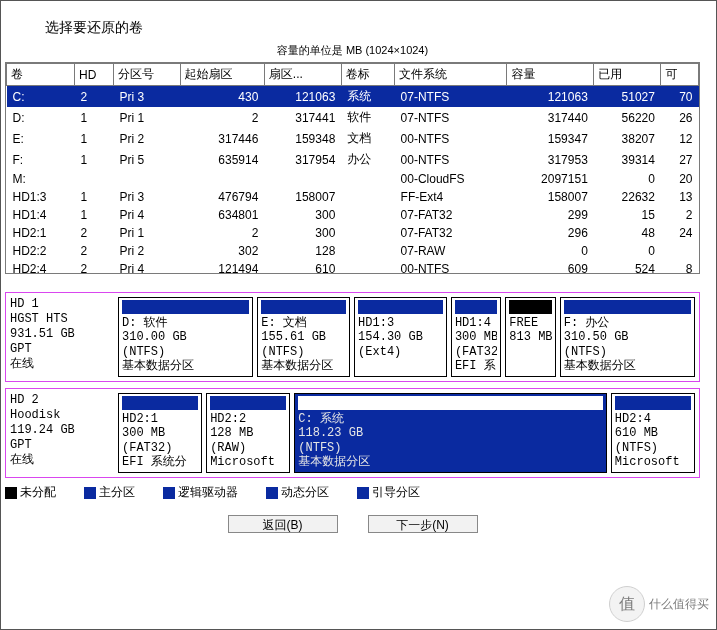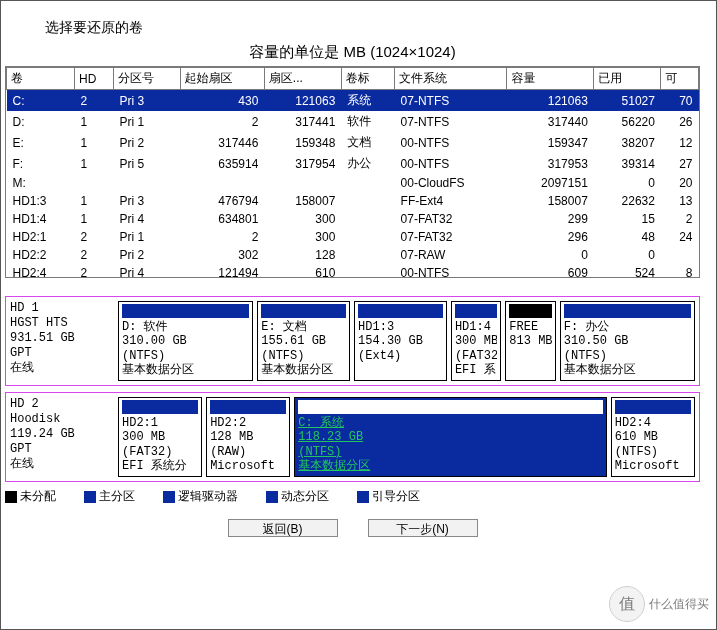--- a/index.html
+++ b/index.html
@@ -2,35 +2,35 @@
 <html><head>
 <meta charset="utf-8">
 <style>
   html,body{margin:0;padding:0;font-family:"Microsoft YaHei","SimSun",Arial,sans-serif;font-size:12px;background:#fff;}
   .window{width:717px;height:630px;border:1px solid #555;box-sizing:border-box;background:#fff;overflow:hidden;}
   .titlebar{height:28px;background:#4a5a7a;color:#fff;display:flex;align-items:center;padding:0 0 0 8px;}
   .titlebar .title{flex:1;font-size:12px;}
   .titlebar .caption-btn{width:44px;height:28px;display:flex;align-items:center;justify-content:center;color:#fff;font-size:10px;}
   .content{padding:10px 16px 6px 4px;}
   .subtitle{font-size:14px;margin:8px 0 6px 40px;}
-  .unit-note{text-align:center;font-size:15px;margin:0 0 4px 0;}
+  .unit-note{text-align:center;font-size:11px;margin:0 0 4px 0;}
   .grid-wrap{border:1px solid #7a7a7a;height:210px;overflow:hidden;}
   table.vol{width:100%;border-collapse:collapse;font-size:12px;}
   table.vol th{border:1px solid #7a7a7a;background:#fff;font-weight:normal;padding:2px 4px;text-align:left;white-space:nowrap;}
   table.vol td{padding:2px 6px;white-space:nowrap;}
   table.vol tr.selected td{background:#0a2aa0;color:#fff;}
   .num{text-align:right;}
   .disks{margin-top:18px;}
   .disk-row{display:flex;border:1px solid #d946ef;margin-bottom:6px;height:88px;}
   .disk-info{width:100px;padding:4px 4px;font-family:"Courier New",monospace;font-size:12px;line-height:1.25;}
   .parts{flex:1;display:flex;gap:4px;padding:4px;justify-content:center;}
   .part{border:1px solid #000;padding:2px 3px;font-family:"Courier New",monospace;font-size:12px;line-height:1.2;display:flex;flex-direction:column;min-width:0;}
   .part .bar{height:14px;background:#0a2aa0;margin-bottom:2px;}
   .part .bar.free{background:#000;}
-  .part.selected{background:#0a2aa0;color:#22c55e;text-decoration:underline;}
+  .part.selected{background:#0a2aa0;color:#e5e5e5;}
   .part.selected .bar{background:#fff;}
   .ellip{overflow:hidden;text-overflow:clip;white-space:nowrap;}
   .legend{display:flex;gap:28px;margin-top:4px;font-size:12px;align-items:center;}
   .legend .sw{display:inline-block;width:12px;height:12px;vertical-align:middle;margin-right:3px;}
   .btnbar{display:flex;justify-content:center;gap:30px;margin-top:14px;}
   .btnbar button{min-width:110px;height:18px;border:1px solid #888;background:#f2f2f2;font-size:12px;}
   .watermark{position:absolute;right:8px;bottom:8px;opacity:.7;font-size:12px;color:#444;display:flex;align-items:center;gap:4px;}
   .wm-badge{width:34px;height:34px;border-radius:50%;background:#eee;border:1px solid #bbb;display:flex;align-items:center;justify-content:center;font-size:16px;}
   .relwrap{position:relative;width:717px;height:630px;}
 </style>

